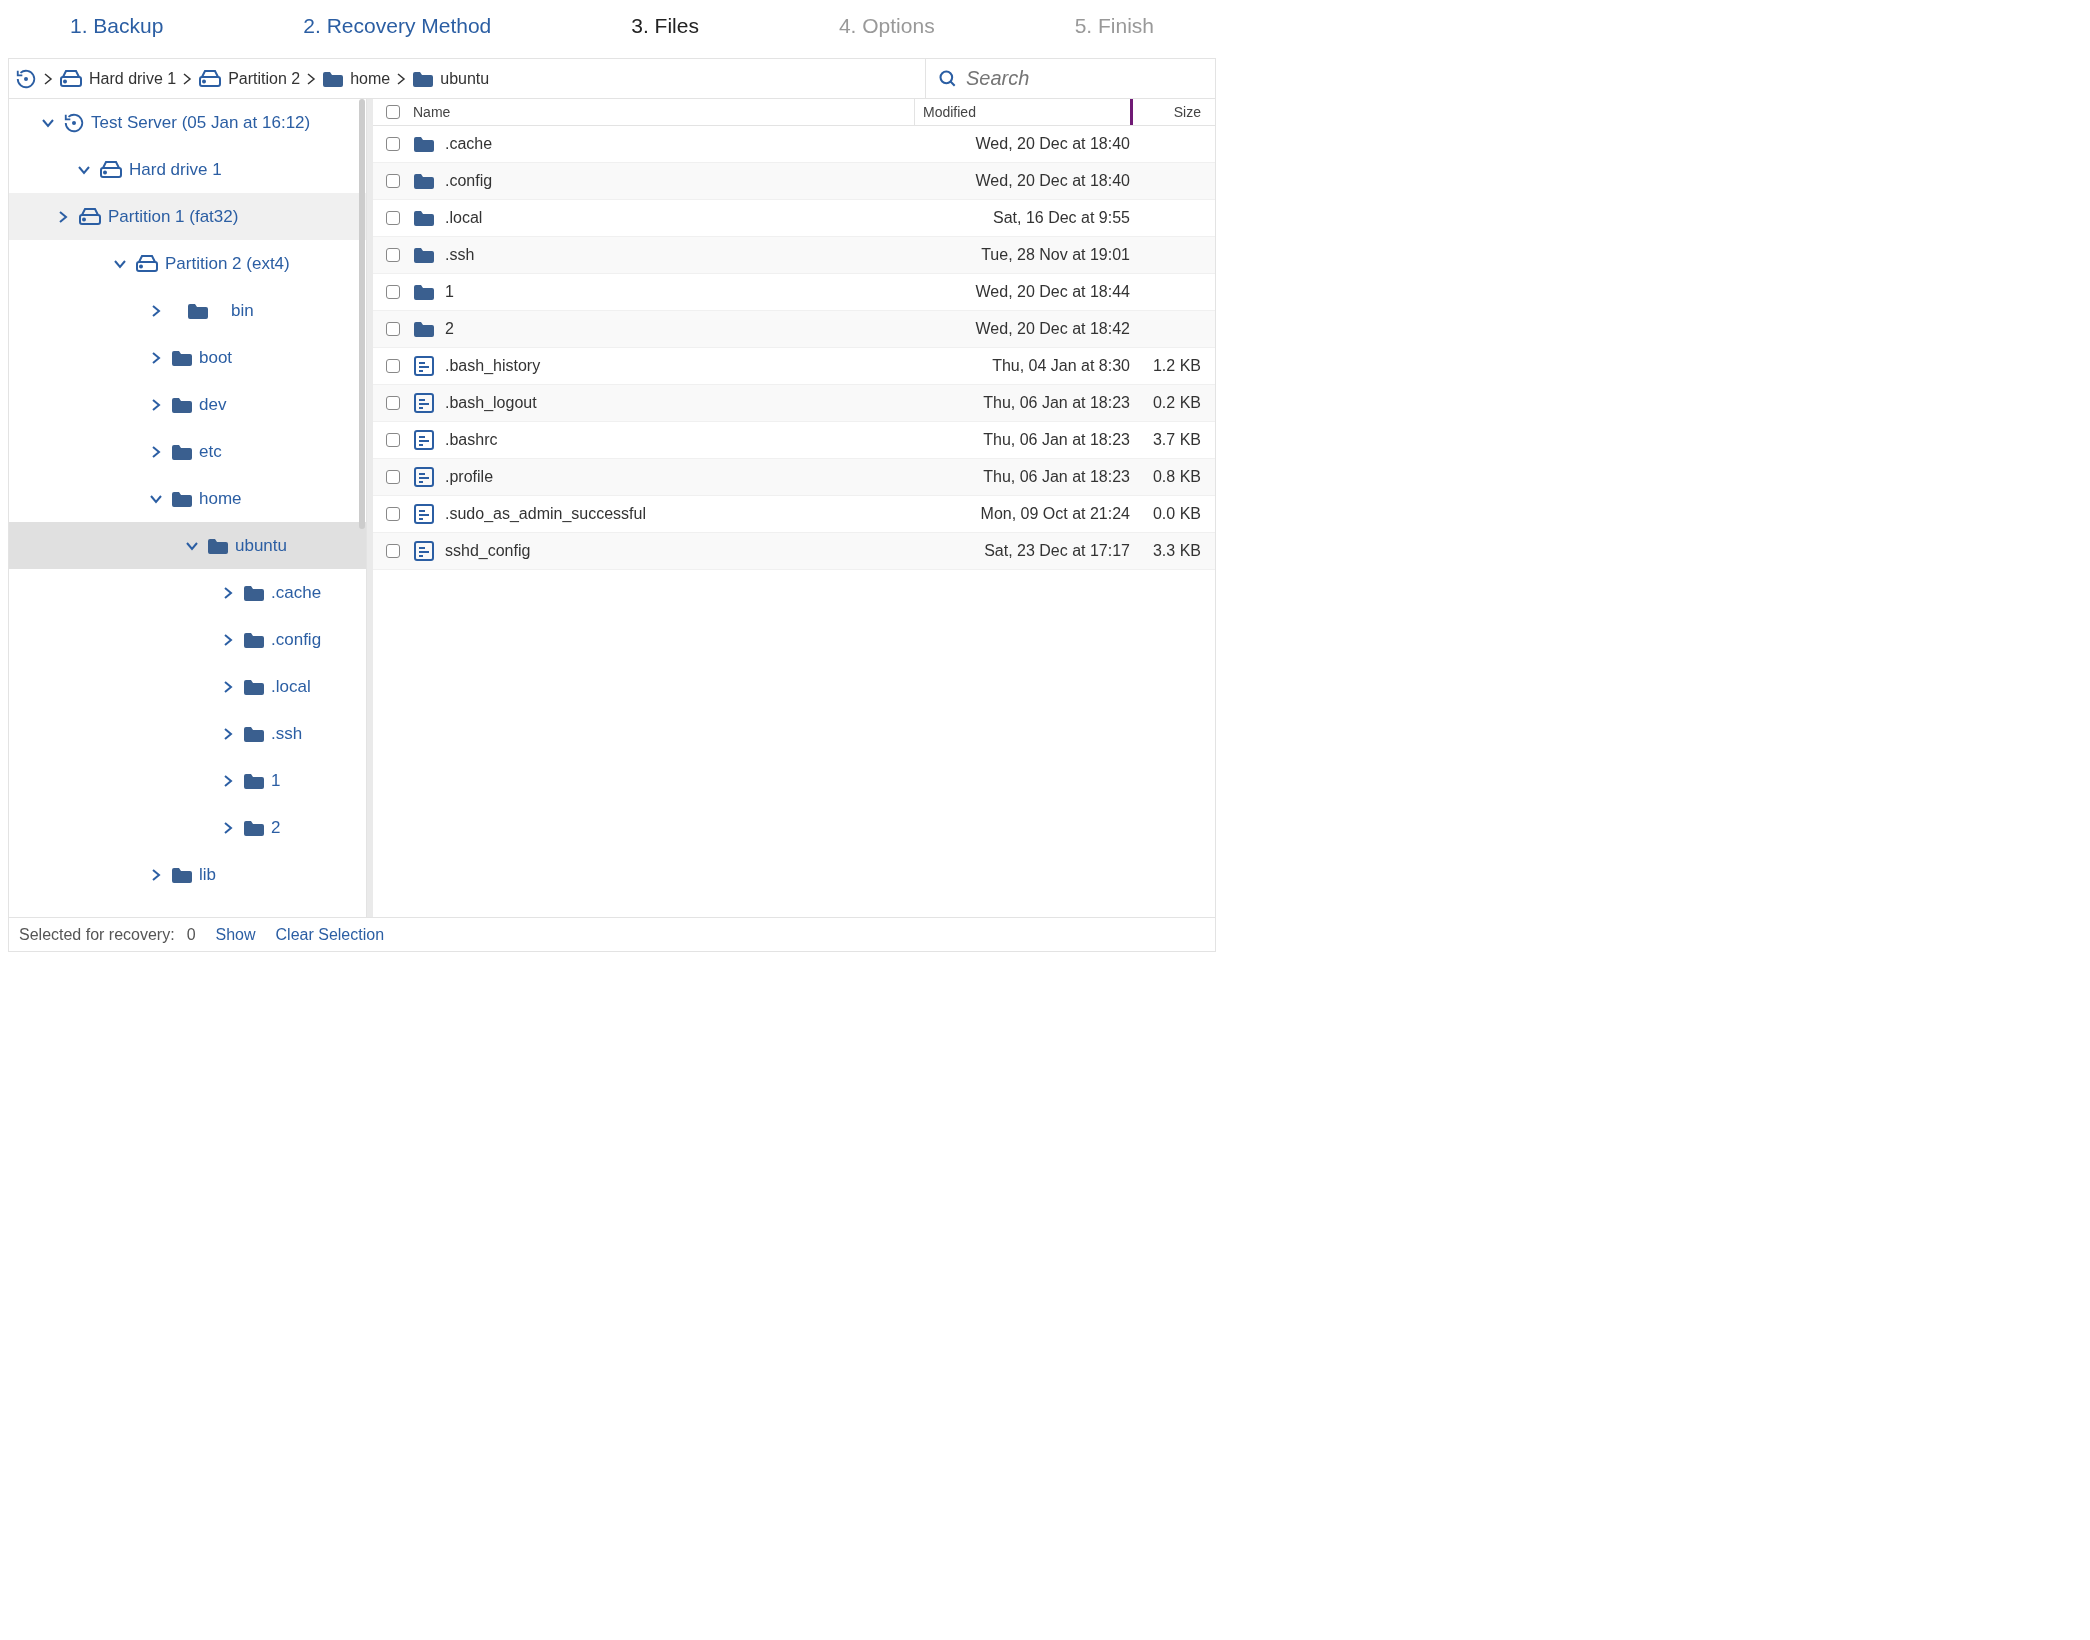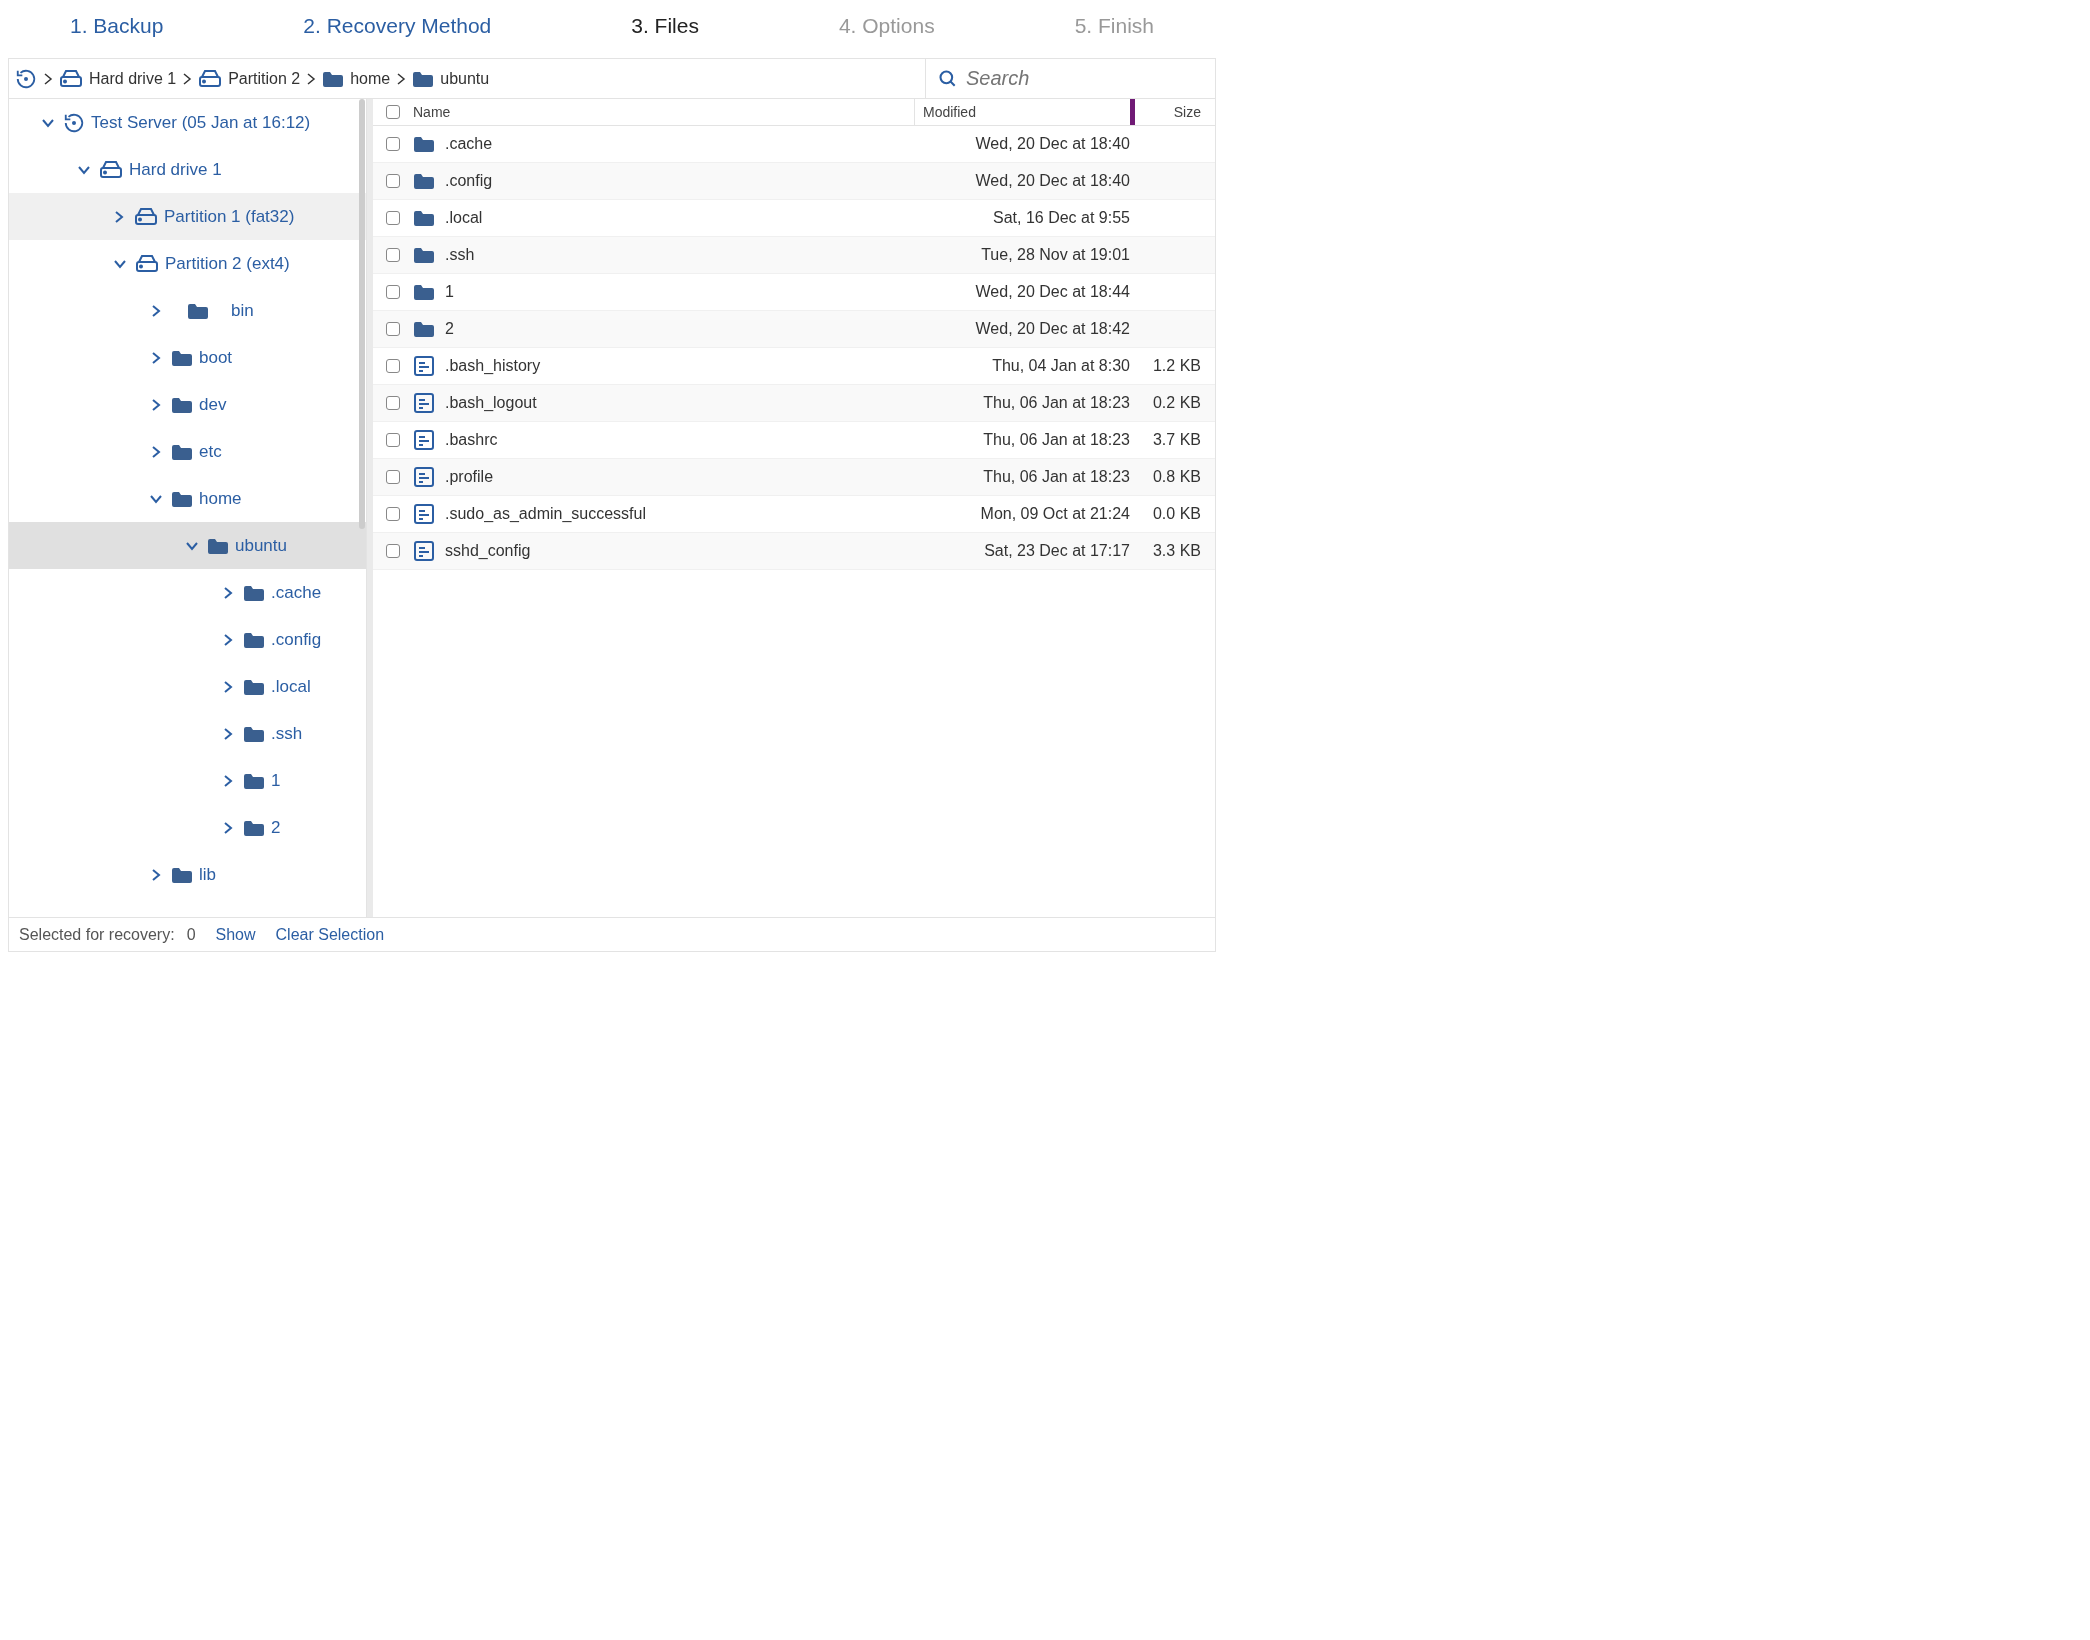--- a/index.html
+++ b/index.html
@@ -96,21 +96,21 @@
     align-items: center;
     height: 27px;
     border-bottom: 1px solid #e3e3e3;
     font-size: 14px;
     color: #444;
     background: #fff;
   }
   .col-check { width: 40px; display:flex; justify-content:center; align-items:center; }
   .col-name { flex: 1; padding-left: 0px; }
   .col-mod { width: 216px; border-left:1px solid #e3e3e3; padding-left:8px; height:100%; display:flex; align-items:center;}
-  .col-size { width: 85px; text-align: right; padding-right: 14px; border-left:5px solid #701a75; height:100%; display:flex; align-items:center; justify-content:flex-end;}
+  .col-size { width: 85px; text-align: right; padding-right: 14px; border-left:3px solid #701a75; height:100%; display:flex; align-items:center; justify-content:flex-end;}
   .file-row {
     display: flex;
     align-items: center;
     height: 37px;
     border-bottom: 1px solid #f0f0f0;
     font-size: 16px;
     color: #333;
   }
   .file-row:nth-child(even){ background:#f9f9f9; }
   .file-name { flex:1; display:flex; align-items:center; gap:10px; }
@@ -254,21 +254,21 @@
           </span>
         <span>
             <svg width="24" height="20" viewBox="0 0 24 20" fill="none" stroke="#2b5ea3" stroke-width="2">
               <rect x="2" y="8" width="20" height="9" rx="2"></rect>
               <path d="M4 8 L7 2 H17 L20 8"></path>
               <circle cx="6" cy="12.5" r="1" fill="#2b5ea3"></circle>
             </svg>
           </span>
         <span>Hard drive 1</span>
       </div>
-      <div class="tree-row highlight" style="padding-left:101px">
+      <div class="tree-row highlight" style="padding-left:45px">
         <span class="chev">
             <svg width="14" height="14">
               <polyline points="4,2 10,7 4,12" fill="none" stroke="#2b5ea3" stroke-width="2"></polyline>
             </svg>
           </span>
         <span>
             <svg width="24" height="20" viewBox="0 0 24 20" fill="none" stroke="#2b5ea3" stroke-width="2">
               <rect x="2" y="8" width="20" height="9" rx="2"></rect>
               <path d="M4 8 L7 2 H17 L20 8"></path>
               <circle cx="6" cy="12.5" r="1" fill="#2b5ea3"></circle>

